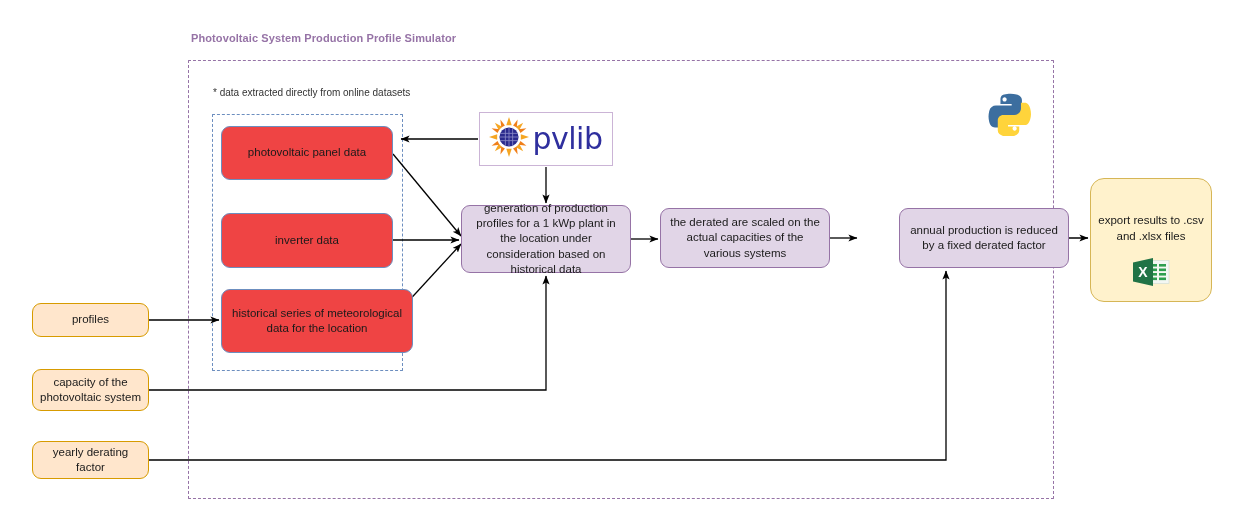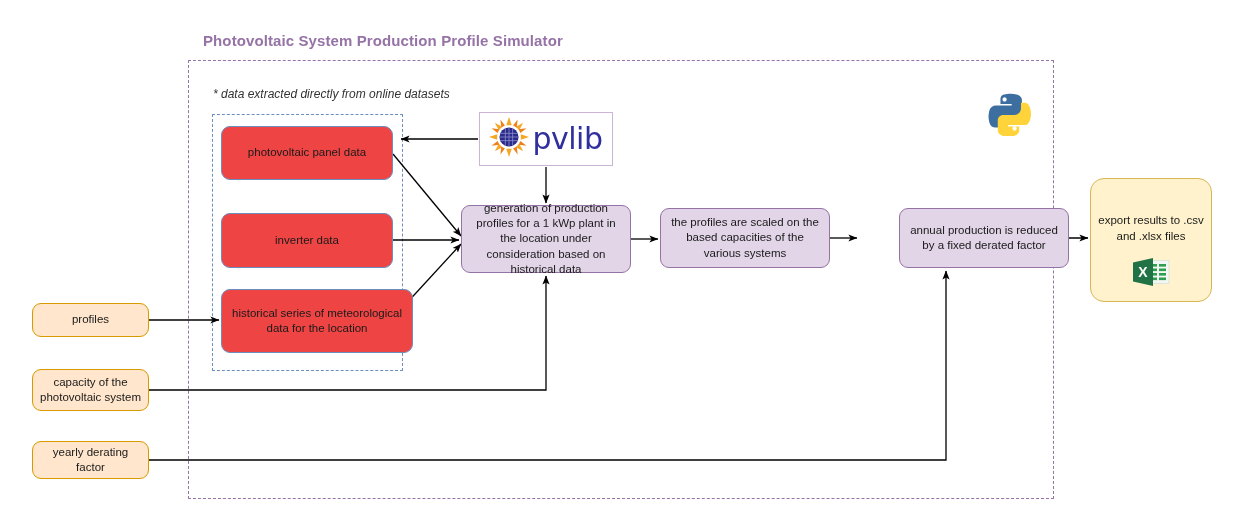--- a/index.html
+++ b/index.html
@@ -17,26 +17,25 @@
     height: 531px;
     background: #ffffff;
     overflow: hidden;
   }
   .abs { position: absolute; box-sizing: border-box; }
 
   
   .diagram-title {
     left: 191px;
     top: 32px;
-    font-size: 15px;
+    font-size: 11px;
     font-weight: bold;
     color: #9673a6;
     letter-spacing: 0.1px;
     white-space: nowrap;
-    margin-left: 12px;
   }
 
   
   .outer-dashed {
     left: 188px;
     top: 60px;
     width: 866px;
     height: 439px;
     border: 1.6px dashed #9673a6;
     border-radius: 1px;
@@ -45,22 +44,21 @@
     left: 212px;
     top: 114px;
     width: 191px;
     height: 257px;
     border: 1.6px dashed #6c8ebf;
     border-radius: 1px;
   }
   .note-text {
     left: 213px;
     top: 87px;
-    font-size: 12px;
-    font-style: italic;
+    font-size: 10px;
     color: #333333;
     white-space: nowrap;
   }
 
   
   .node {
     display: flex;
     align-items: center;
     justify-content: center;
     text-align: center;
@@ -192,21 +190,21 @@
     <span>inverter data</span>
   </div>
   <div class="abs node node-blue n-historical">
     <span>historical series of meteorological data for the location</span>
   </div>
 
   <div class="abs node node-purple n-gen">
     <span>generation of production profiles for a 1 kWp plant in the location under consideration based on historical data</span>
   </div>
   <div class="abs node node-purple n-scale">
-    <span>the profiles are scaled on the based capacities of the various systems</span>
+    <span>the derated are scaled on the actual capacities of the various systems</span>
   </div>
   <div class="abs node node-purple n-derate">
     <span>annual production is reduced by a fixed derated factor</span>
   </div>
 
   <div class="abs node node-yellow n-location">
     <span>profiles</span>
   </div>
   <div class="abs node node-yellow n-capacity">
     <span>capacity of the photovoltaic system</span>

